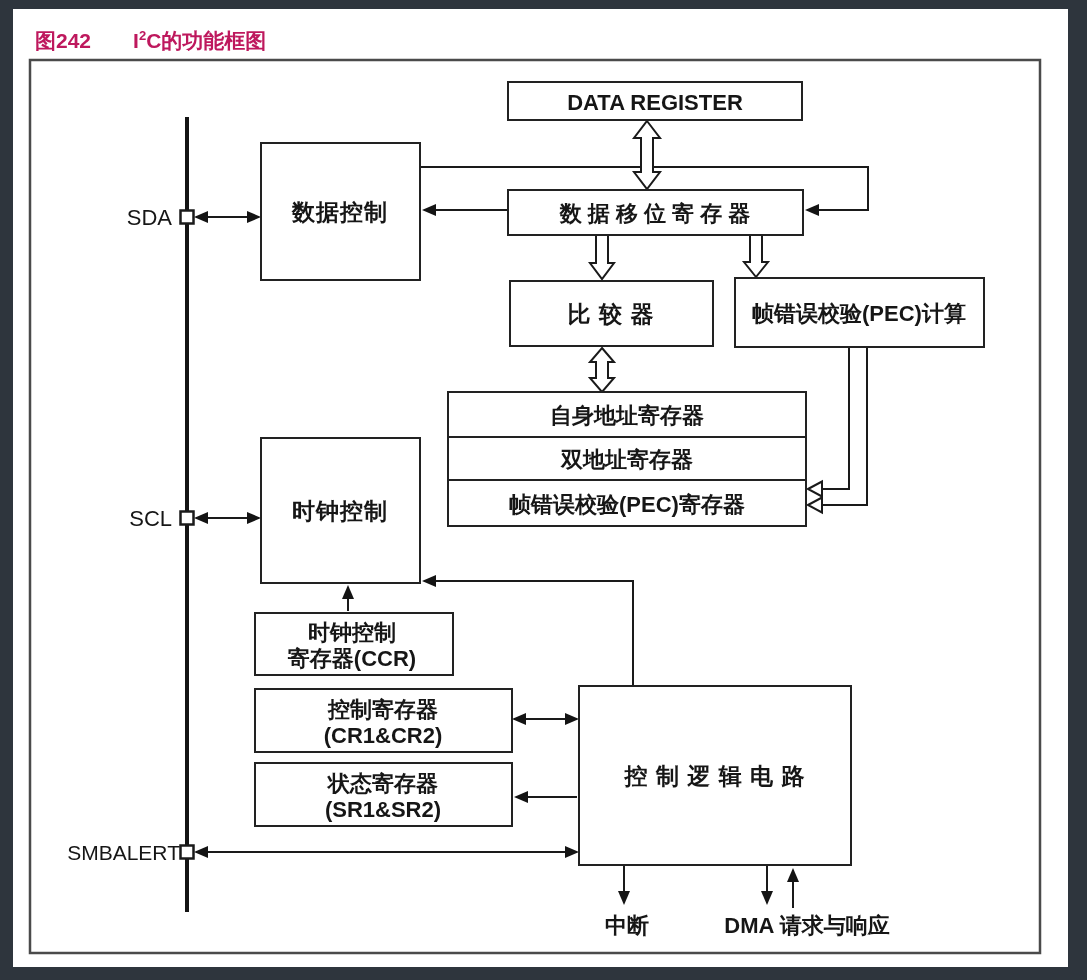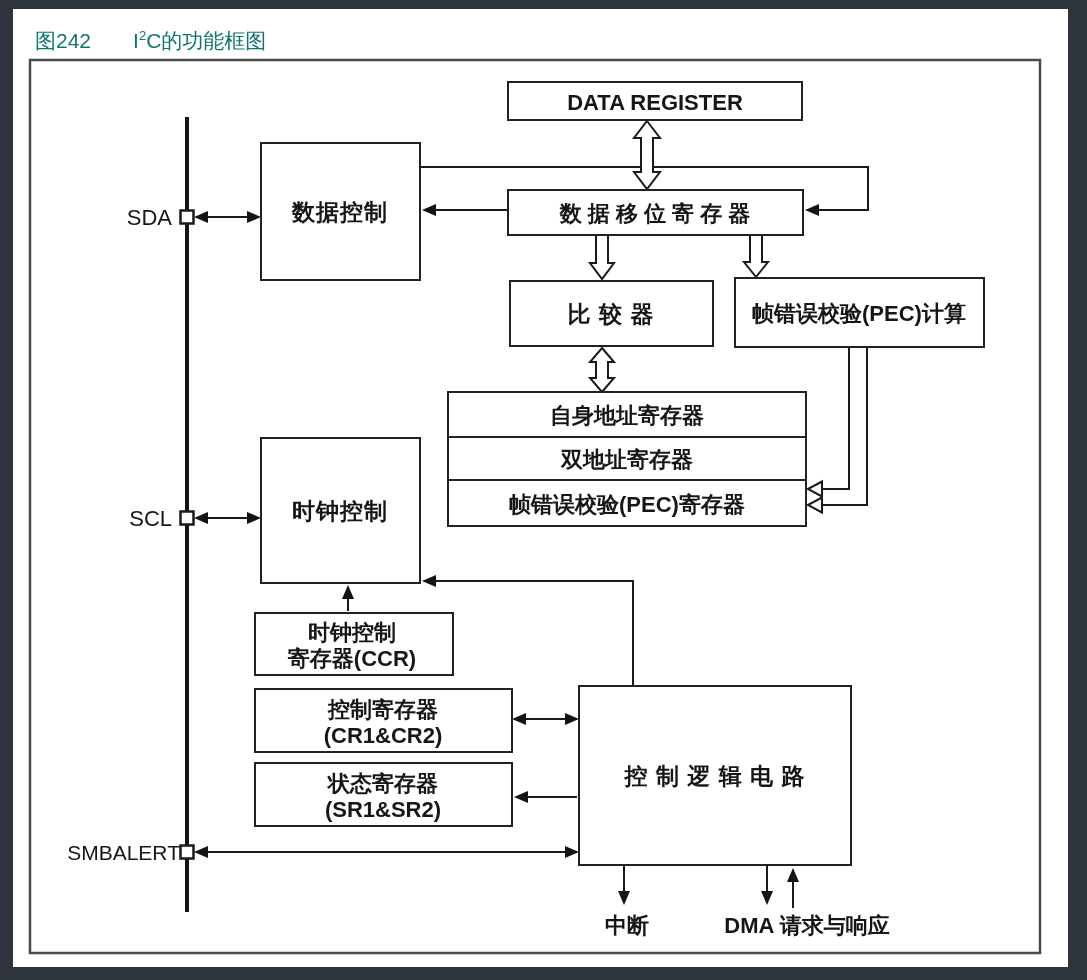--- a/index.html
+++ b/index.html
@@ -7,21 +7,21 @@
     width:1087px;height:980px;position:relative;overflow:hidden;
     background:#2e353d;
     font-family:"Liberation Sans","DejaVu Sans",sans-serif;
   }
   .page{
     position:absolute;left:13px;top:9px;width:1055px;height:958px;
     background:#ffffff;
   }
   .fig-caption{
     position:absolute;left:22px;top:18px;height:26px;
-    color:#0f766e;font-size:21px;font-weight:normal;white-space:nowrap;
+    color:#be185d;font-size:21px;font-weight:bold;white-space:nowrap;
   }
   .fig-caption .fig-name{margin-left:42px;}
   .fig-caption sup{font-size:0.62em;}
   svg{position:absolute;left:0;top:0;}
   .frame{fill:#ffffff;stroke:#4a4a4a;stroke-width:2.5;}
   .box{fill:#ffffff;stroke:#222222;stroke-width:2;}
   .ln{stroke:#1a1a1a;stroke-width:2;fill:none;}
   .bus{fill:#141414;}
   .ah{fill:#141414;stroke:none;}
   .hollow{fill:#ffffff;stroke:#1a1a1a;stroke-width:2;stroke-linejoin:miter;}

